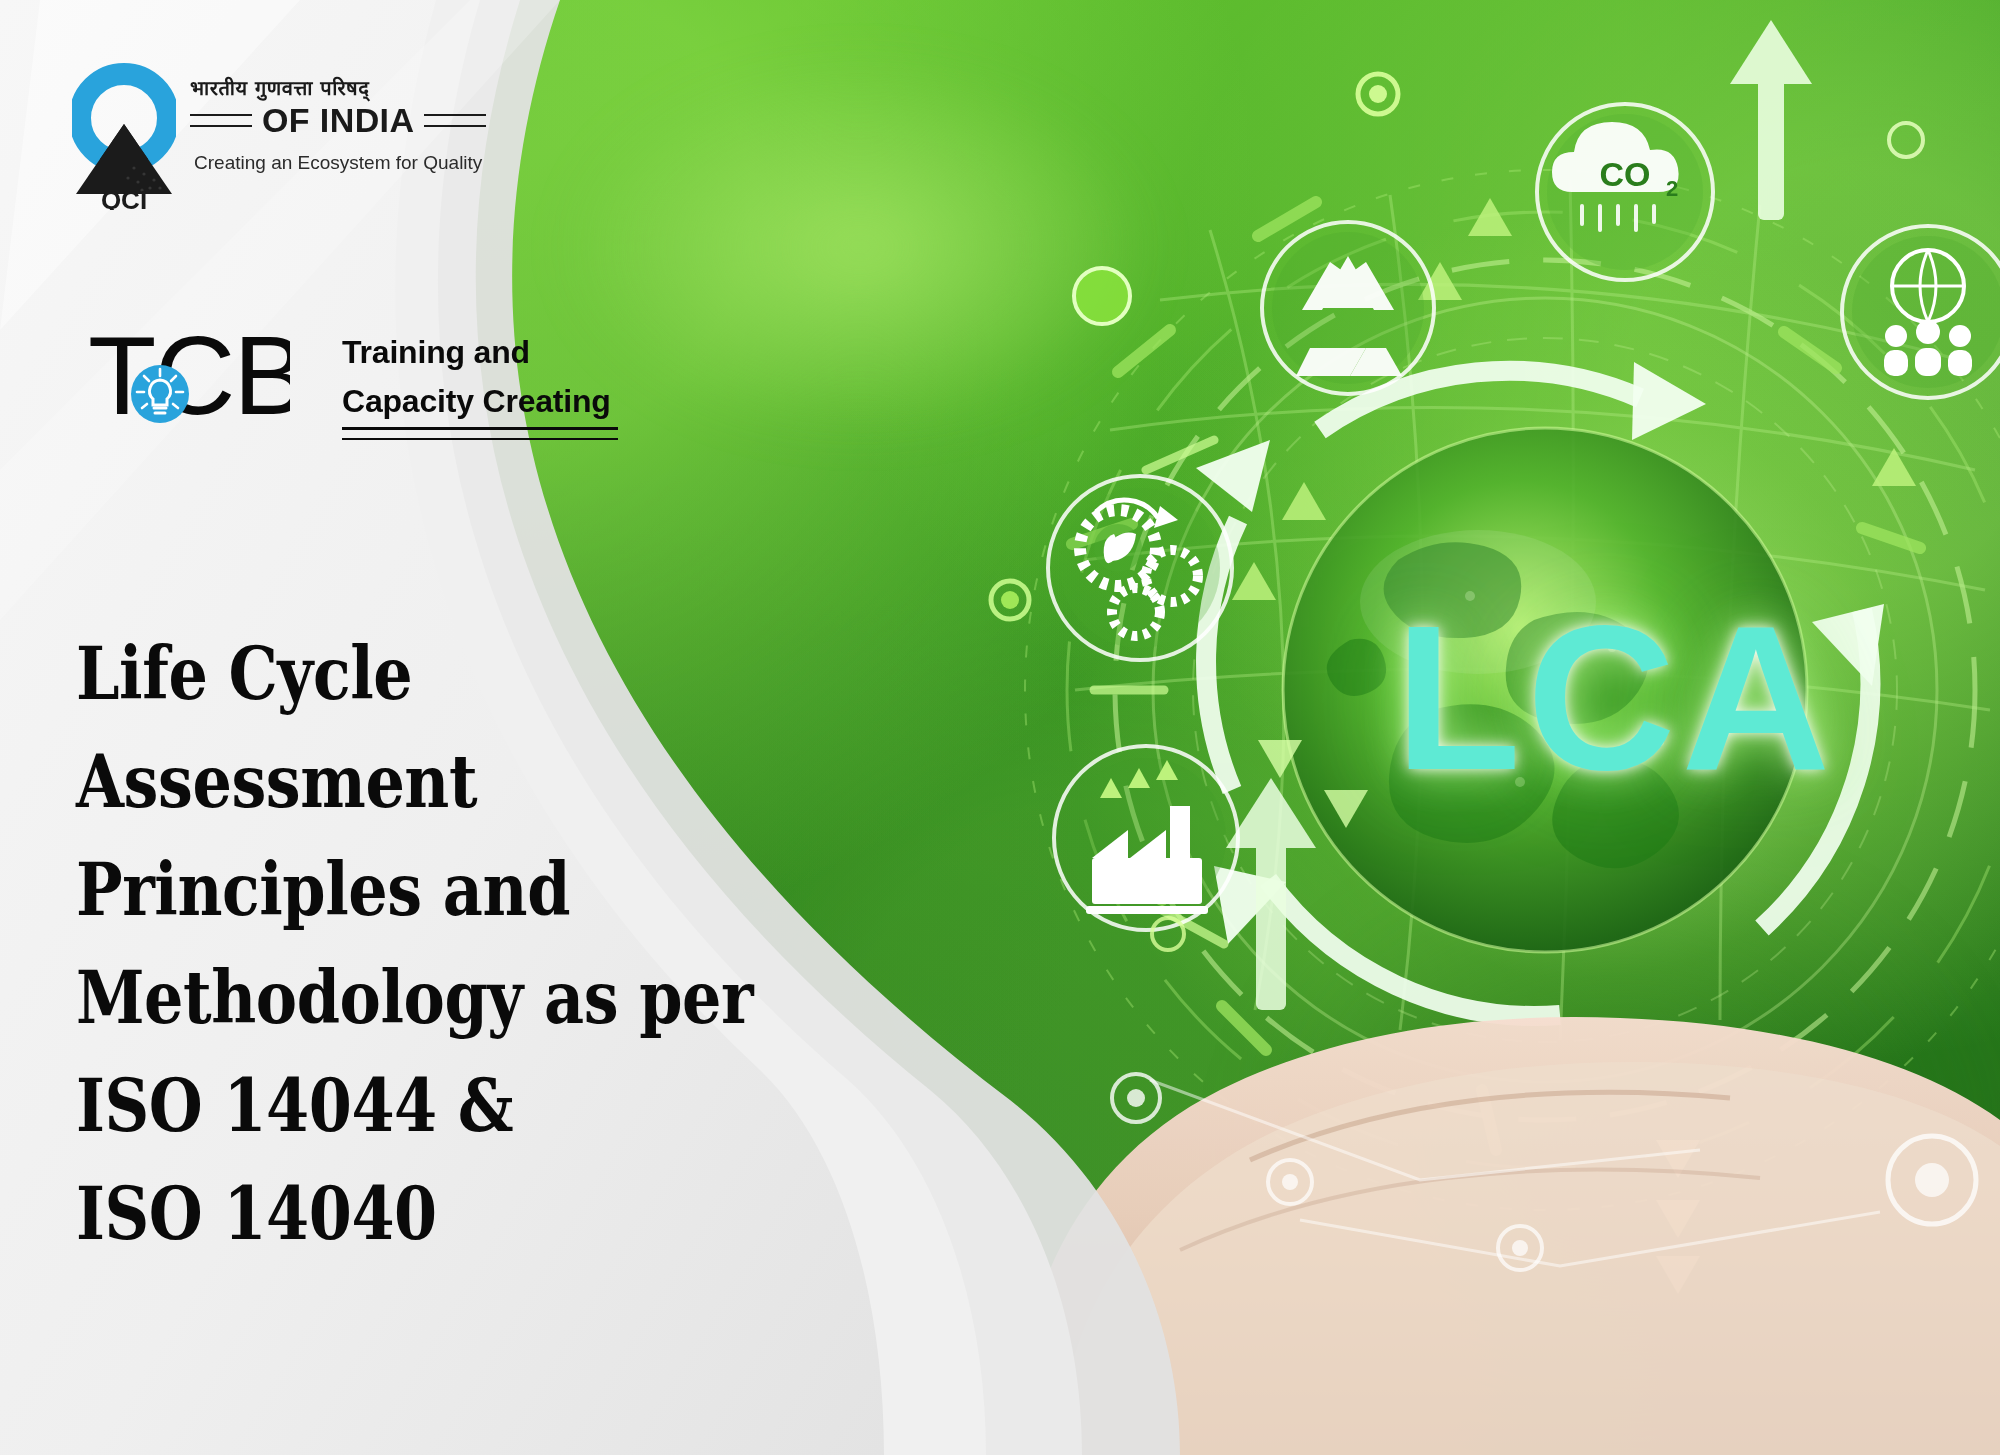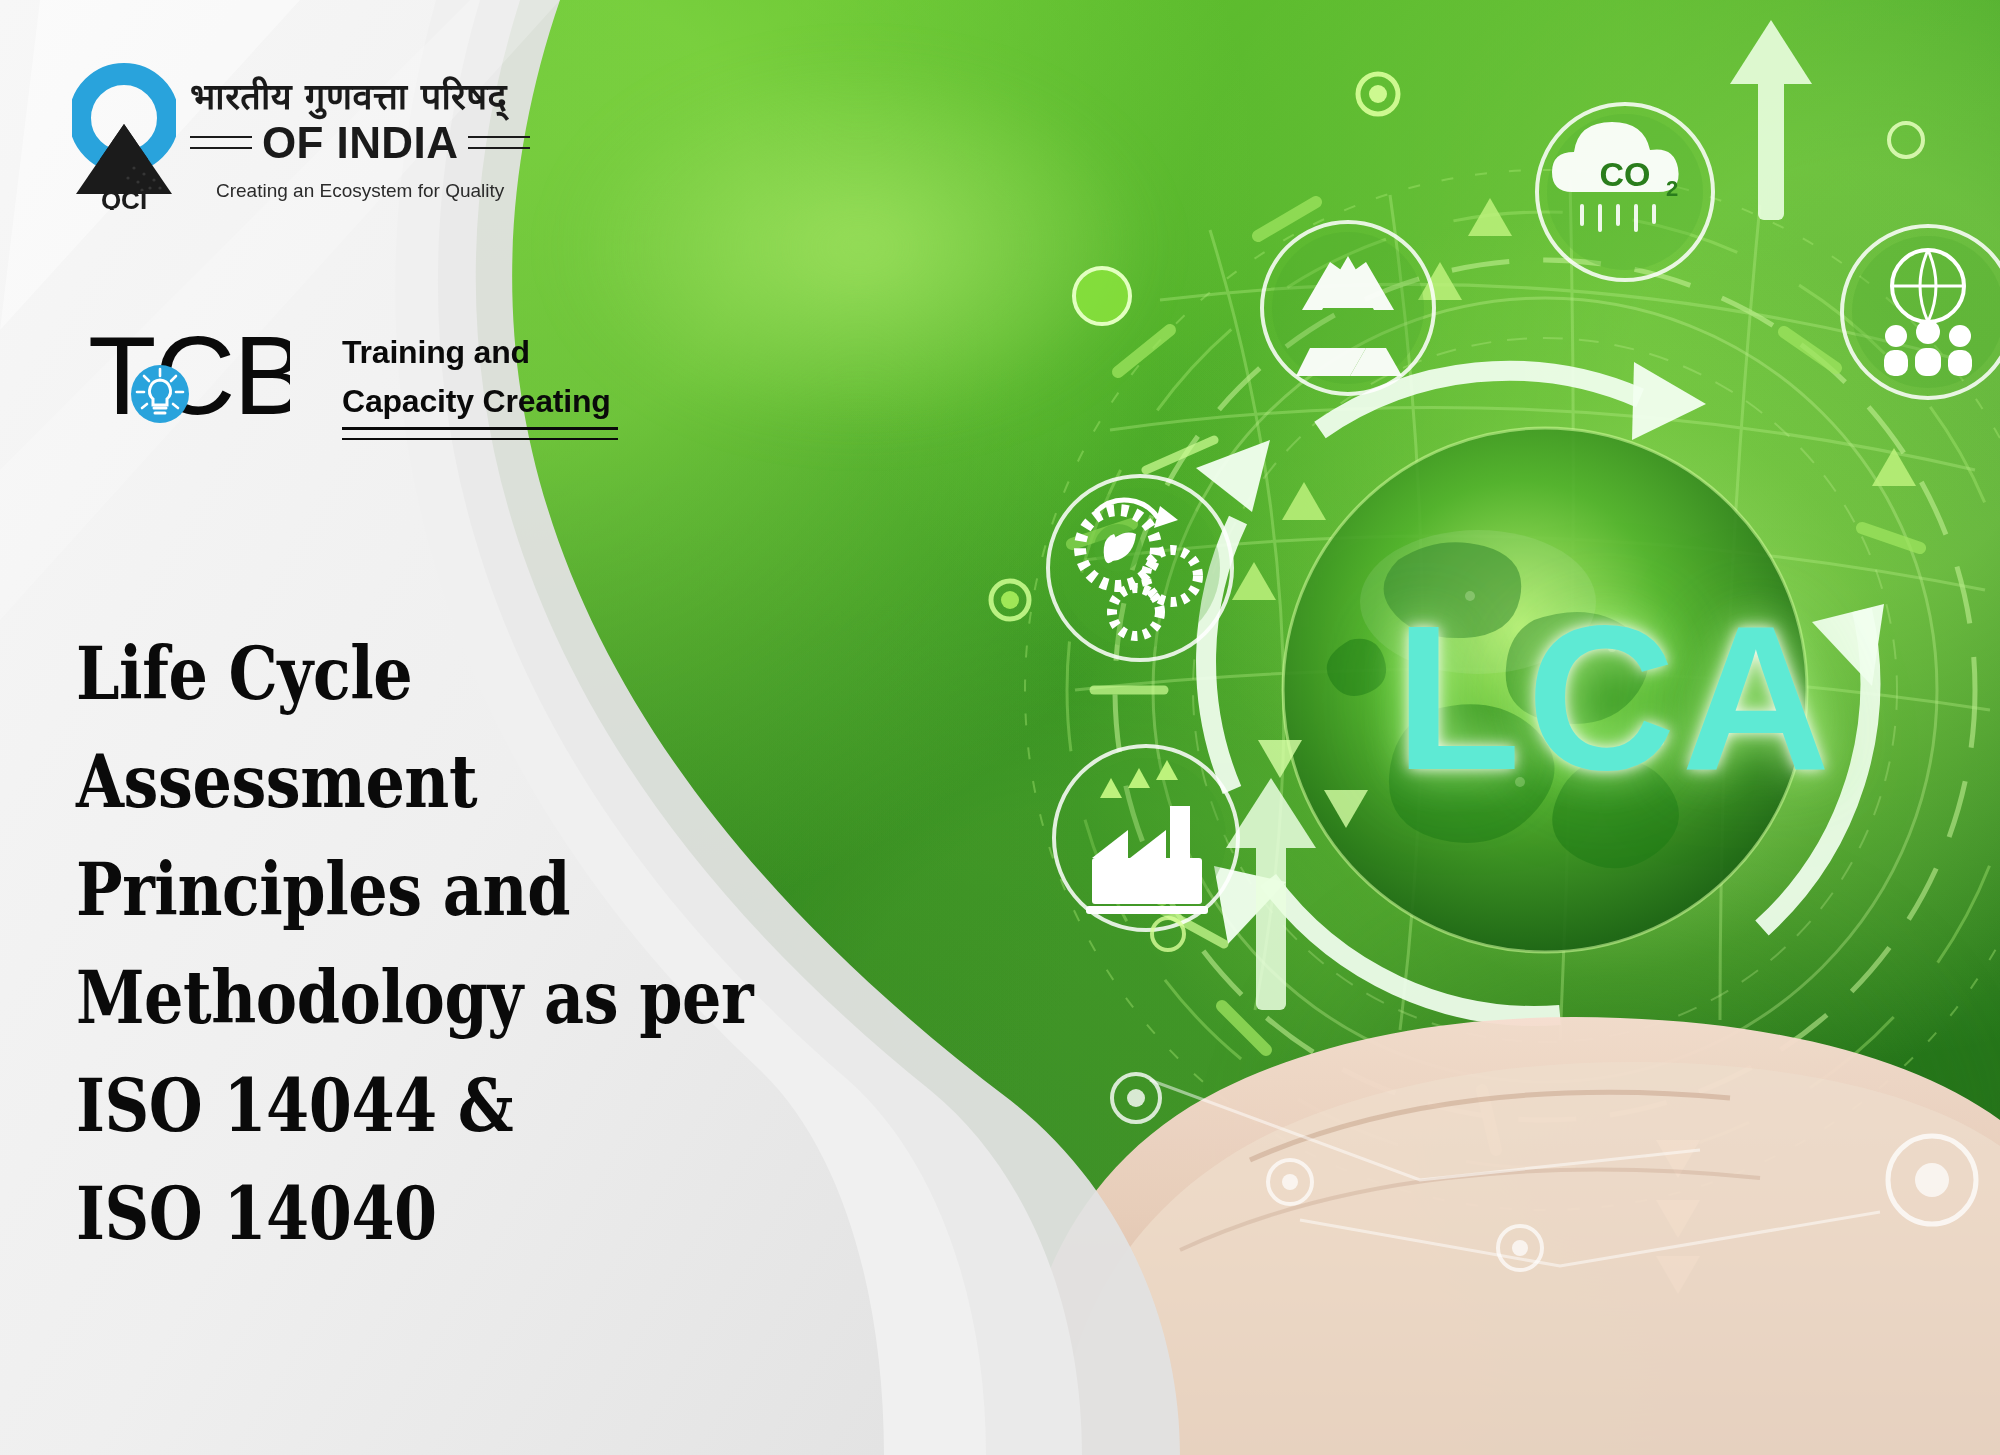--- a/index.html
+++ b/index.html
@@ -62,40 +62,40 @@
   
   .qci{
     position:absolute;left:72px;top:62px;
     display:flex;align-items:flex-start;gap:14px;
   }
   .qci-mark{position:relative;width:104px;height:148px;flex:0 0 auto;}
   .qci-mark svg{width:104px;height:148px;display:block;}
   .qci-words{padding-top:16px;}
   .qci-hindi{
     font-family:"DejaVu Sans",sans-serif;
-    font-size:36px;font-weight:700;color:#1a1a1a;
+    font-size:20px;font-weight:700;color:#1a1a1a;
     letter-spacing:.5px;line-height:1.05;white-space:nowrap;
   }
   .qci-name{
     font-family:"Liberation Sans",sans-serif;
     font-size:34px;font-weight:700;color:#1a1a1a;
     letter-spacing:.4px;line-height:1.06;white-space:nowrap;margin-top:2px;
     position:relative;
   }
   .qci-reg{font-size:15px;vertical-align:super;font-weight:700;}
   .qci-india-row{
     display:flex;align-items:center;gap:10px;margin-top:2px;justify-content:center;
   }
   .qci-rule{
     flex:0 0 auto;width:62px;height:9px;
     border-top:2.5px solid #1a1a1a;border-bottom:2.5px solid #1a1a1a;
   }
   .qci-india{
     font-family:"Liberation Sans",sans-serif;
-    font-size:44px;font-weight:700;color:#1a1a1a;letter-spacing:.4px;white-space:nowrap;
+    font-size:34px;font-weight:700;color:#1a1a1a;letter-spacing:.4px;white-space:nowrap;
   }
   .qci-tag{
     font-family:"Liberation Sans",sans-serif;
     font-size:19px;font-weight:400;color:#2b2b2b;
     margin-top:12px;text-align:center;white-space:nowrap;
   }
 
   
   .tcb{
     position:absolute;left:88px;top:322px;

